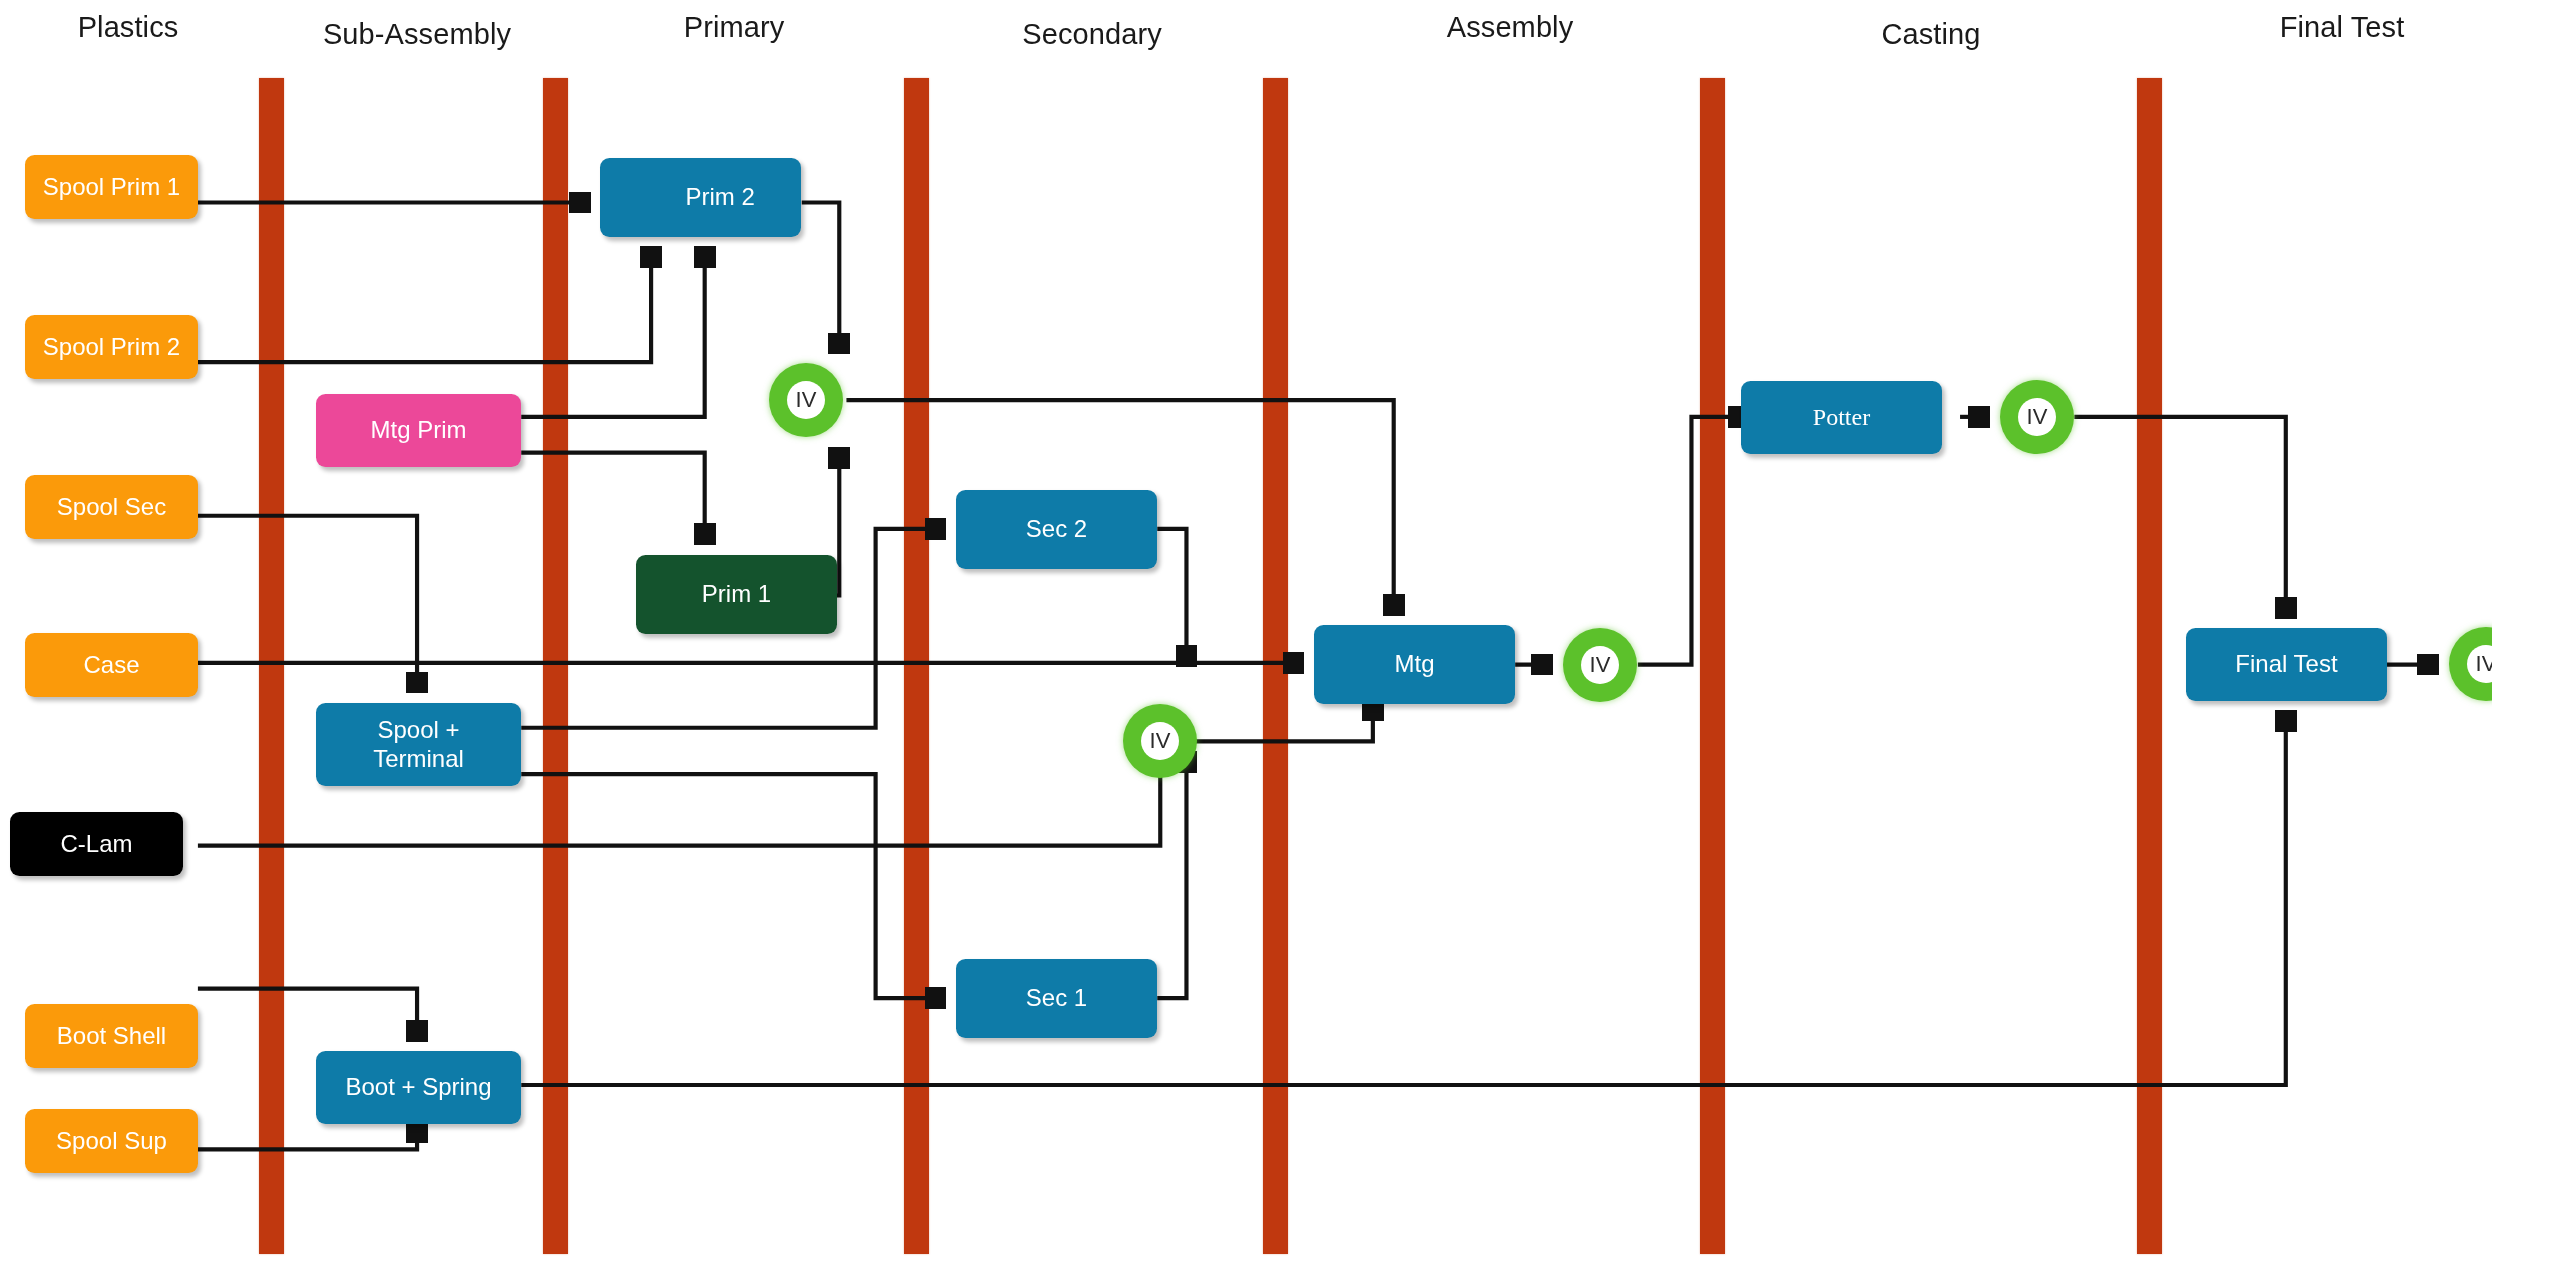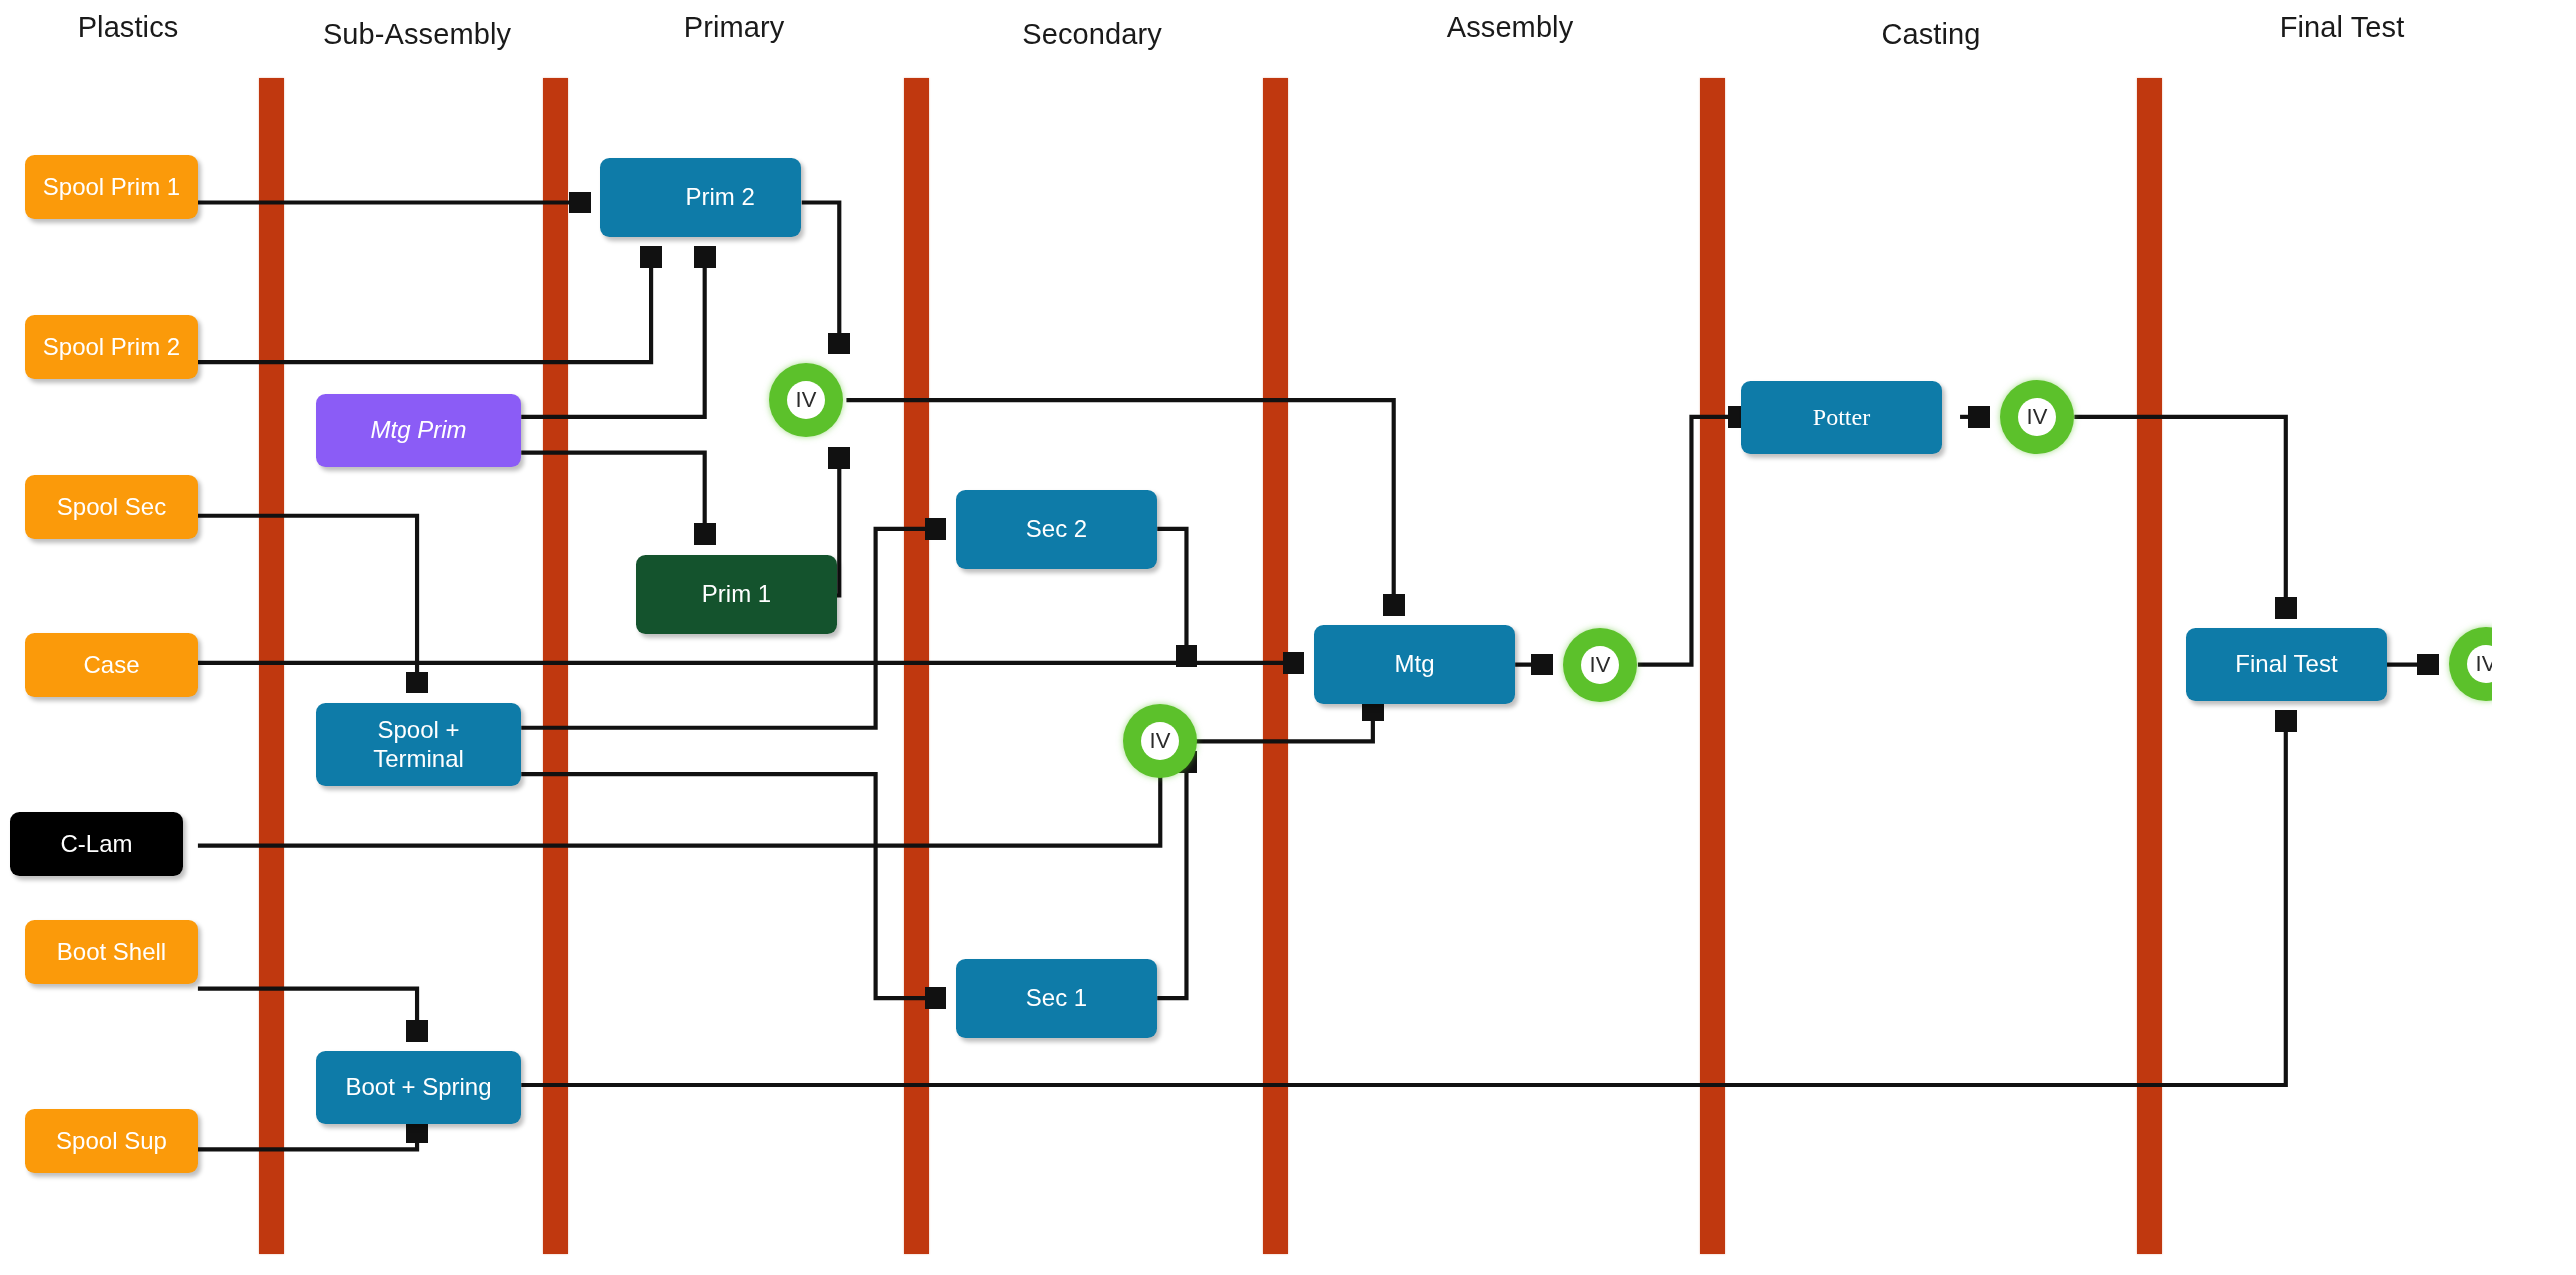--- a/index.html
+++ b/index.html
@@ -137,23 +137,23 @@
       <div class="lane-label" style="left: 1931px; top: 18px; color: rgb(26, 26, 26);">Casting</div>
       <div class="lane-label" style="left: 2342px; top: 10.7px; color: rgb(26, 26, 26);">Final Test</div>
     </div>
 
   <div id="nodes">
       <div class="node material" style="left: 25px; top: 155px; width: 173px; height: 64px; background: rgb(251, 154, 10);">Spool Prim 1</div>
       <div class="node material" style="left: 25px; top: 315px; width: 173px; height: 64px; background: rgb(251, 154, 10);">Spool Prim 2</div>
       <div class="node material" style="left: 25px; top: 475px; width: 173px; height: 64px; background: rgb(251, 154, 10);">Spool Sec</div>
       <div class="node material" style="left: 25px; top: 633px; width: 173px; height: 64px; background: rgb(251, 154, 10);">Case</div>
       <div class="node material" style="left: 10px; top: 812px; width: 173px; height: 64px; background: #000000;">C-Lam</div>
-      <div class="node material" style="left: 25px; top: 920px; width: 173px; height: 64px; background: rgb(251, 154, 10);">Boot Shell</div>
+      <div class="node material" style="left: 25px; top: 1004px; width: 173px; height: 64px; background: rgb(251, 154, 10);">Boot Shell</div>
       <div class="node material" style="left: 25px; top: 1109px; width: 173px; height: 64px; background: rgb(251, 154, 10);">Spool Sup</div>
-      <div class="node process" style="left: 316px; top: 394px; width: 205px; height: 73px; background: #8b5cf6; font-style: italic;">Mtg Prim</div>
+      <div class="node process" style="left: 316px; top: 394px; width: 205px; height: 73px; background: #ec4899;">Mtg Prim</div>
       <div class="node process" style="left: 316px; top: 703px; width: 205px; height: 83px; background: rgb(14, 123, 168);">Spool +<br>Terminal</div>
       <div class="node process" style="left: 316px; top: 1051px; width: 205px; height: 73px; background: rgb(14, 123, 168);">Boot + Spring</div>
       <div class="node process" style="left: 600px; top: 158px; width: 201px; height: 79px; background: rgb(14, 123, 168); padding-left: 44px;">Prim 2</div>
       <div class="node process" style="left: 636px; top: 555px; width: 201px; height: 79px; background: #14532d;">Prim 1</div>
       <div class="node process" style="left: 956px; top: 490px; width: 201px; height: 79px; background: rgb(14, 123, 168);">Sec 2</div>
       <div class="node process" style="left: 956px; top: 959px; width: 201px; height: 79px; background: rgb(14, 123, 168);">Sec 1</div>
       <div class="node process" style="left: 1314px; top: 625px; width: 201px; height: 79px; background: rgb(14, 123, 168);">Mtg</div>
       <div class="node process" style="left: 1741px; top: 381px; width: 201px; height: 73px; background: rgb(14, 123, 168); font-family: Liberation Serif, serif;">Potter</div>
       <div class="node process" style="left: 2186px; top: 628px; width: 201px; height: 73px; background: rgb(14, 123, 168);">Final Test</div>
     </div>

